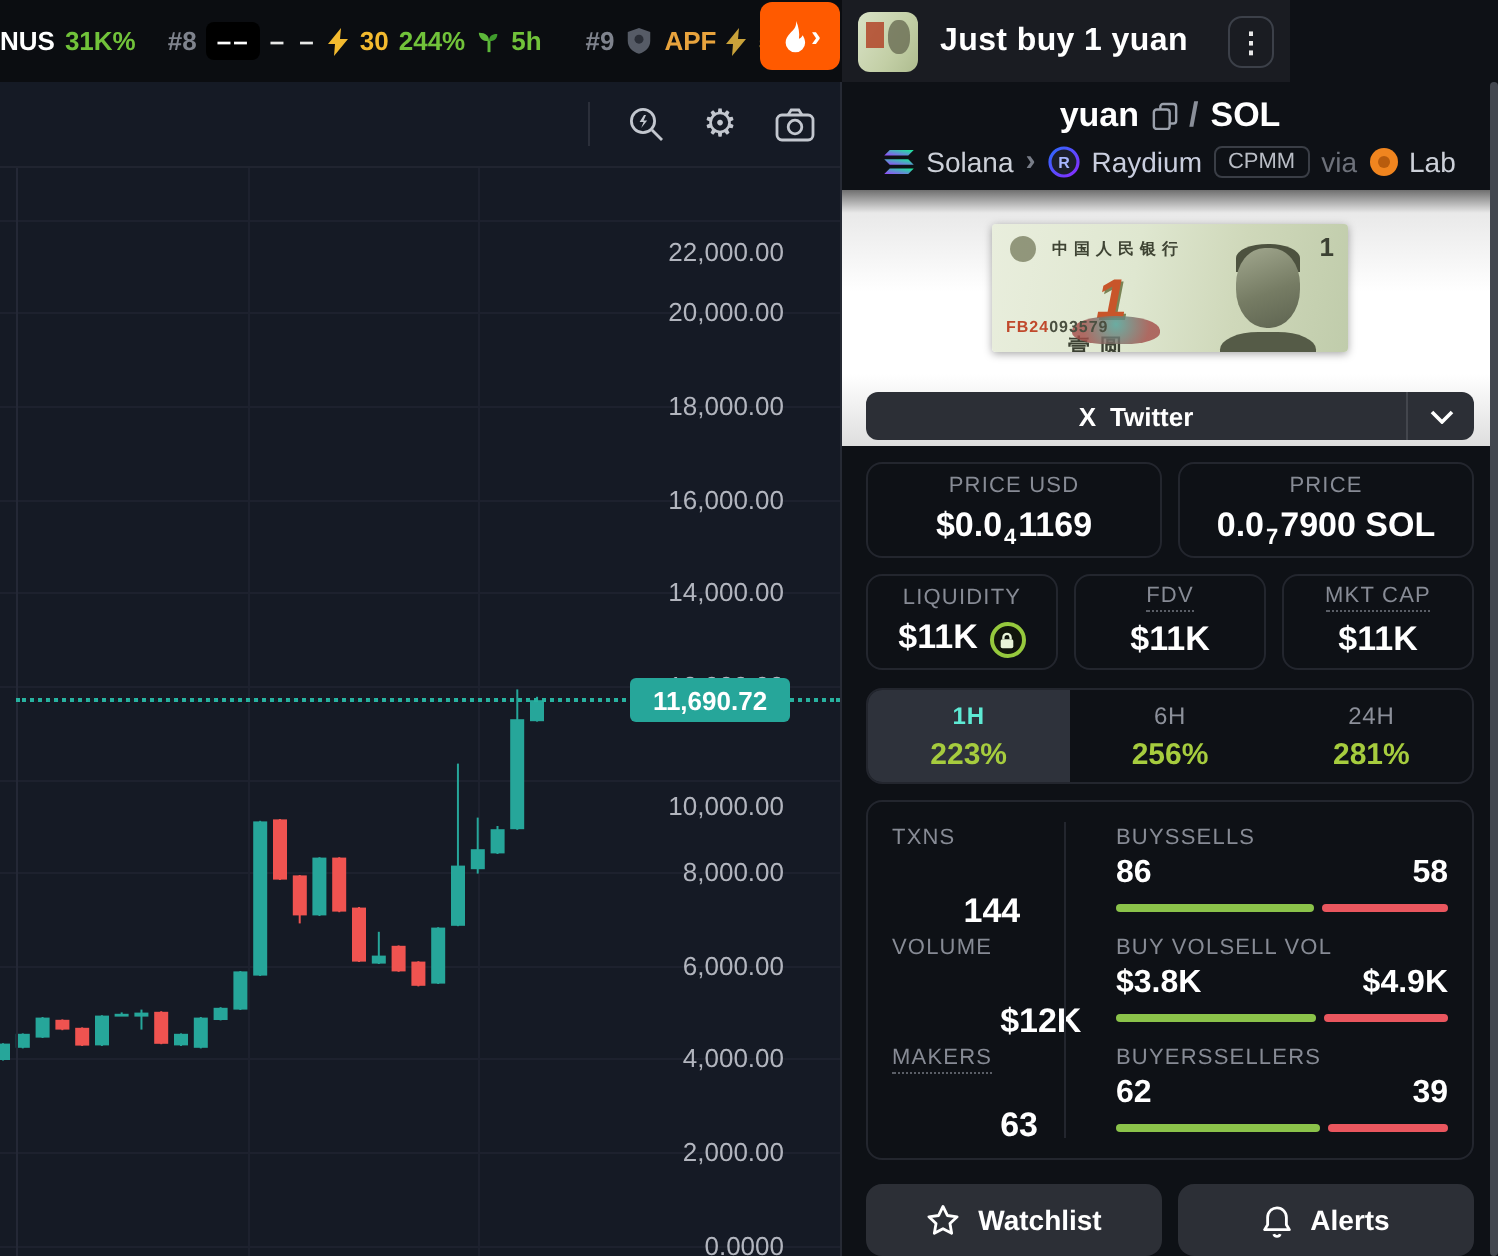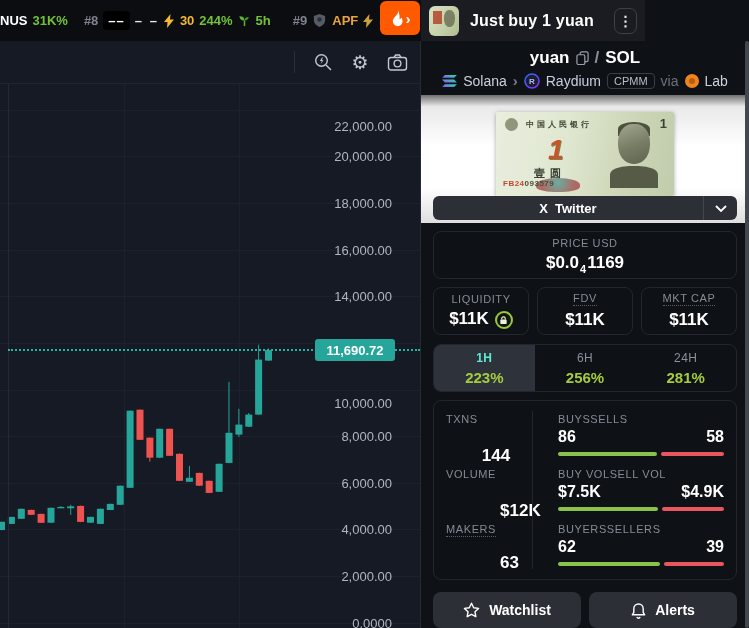--- a/index.html
+++ b/index.html
@@ -53,21 +53,21 @@
   .pair-line { display:flex; align-items:center; justify-content:center; gap:6px; font-size:17px; font-weight:bold; }
   .slash { color:#8a8f99; font-weight:bold; }
   .chain-line { margin-top:4px; display:flex; align-items:center; justify-content:center; gap:6px; font-size:14px; color:#ccd0d8; }
   .chain-chev { color:#787d88; font-size:15px; font-weight:bold; }
   .dex-name { color:#c9cede; }
   .cpmm-badge { border:1px solid #3a3e46; color:#b9bdc5; font-size:11px; padding:1px 6px; border-radius:4px; }
   .via { color:#6d717a; }
 
   .banner { position:relative; height:128px;
     background:linear-gradient(180deg,#6f6f6f 0%,#e9e9e9 9%,#ffffff 40%,#ffffff 72%,#dedede 100%); }
-  .note { position:absolute; left:50%; transform:translateX(-50%); top:17px; width:178px; height:84px; border-radius:2px;
+  .note { position:absolute; left:50%; transform:translateX(-50%); top:17px; width:178px; height:64px; border-radius:2px;
     background:linear-gradient(100deg,#e9eedd 0%,#dfe7d0 40%,#cfd8ba 68%,#c0ccab 100%); box-shadow:0 1px 4px rgba(0,0,0,.35); overflow:hidden; }
   .note-title { position:absolute; left:30px; top:7px; font-size:8px; letter-spacing:3px; color:#3f4434; font-weight:bold; }
   .note-corner { position:absolute; right:7px; top:4px; font-size:13px; font-weight:bold; color:#3c4133; }
   .note-emblem { position:absolute; left:9px; top:6px; width:13px; height:13px; border-radius:50%; background:#7c8163; opacity:.8; }
   .note-big1 { position:absolute; left:52px; top:22px; font-size:28px; font-weight:bold; color:#c8552a;
     text-shadow:1px 1px 0 #7a8455; font-style:italic; }
   .note-cn { position:absolute; left:38px; top:54px; font-size:11px; font-weight:bold; color:#3c4133; letter-spacing:1px; }
   .note-ornament { position:absolute; left:40px; bottom:4px; width:44px; height:14px; border-radius:50% 50% 40% 40%;
     background:radial-gradient(circle at 50% 30%, #4d9e96 0%, #a24b47 70%); opacity:.8; }
   .note-serial { position:absolute; left:7px; bottom:8px; font-size:8px; font-weight:bold; letter-spacing:.5px; }
@@ -363,20 +363,28 @@
   <div class="section">
     <div class="row2">
       <div class="box">
         <span class="lbl">PRICE USD</span>
         <span class="val">
             <span>$0.0</span>
             <sub>4</sub>
             <span>1169</span>
           </span>
       </div>
+      <div class="box">
+        <span class="lbl">PRICE</span>
+        <span class="val">
+            <span>0.0</span>
+            <sub>7</sub>
+            <span>7900 SOL</span>
+          </span>
+      </div>
     </div>
     <div class="row2">
       <div class="box">
         <span class="lbl">LIQUIDITY</span>
         <span class="val">
             <span>$11K</span>
           <span class="lock-badge">
             <svg width="9" height="9" viewBox="0 0 10 10">
                 <rect x="1.5" y="4" width="7" height="5" rx="1" fill="#e8f3d8"></rect>
                 <path d="M3 4V3a2 2 0 0 1 4 0v1" fill="none" stroke="#e8f3d8" stroke-width="1.3"></path>
@@ -436,21 +444,21 @@
       <div class="s-left">
         <span class="lbl">VOLUME</span>
         <span class="val">$12K</span>
       </div>
       <div class="s-right">
         <div class="lr">
             <span>BUY VOL</span>
             <span>SELL VOL</span>
           </div>
         <div class="vr">
-            <span>$7.5K</span>
+            <span>$3.8K</span>
             <span>$4.9K</span>
           </div>
         <div class="bar">
             <div class="bg" id="bar2" style="width: 60.5%;"></div>
             <div class="br"></div>
           </div>
       </div>
     </div>
     <div class="s-row" style="height:52px">
       <div class="s-left">

